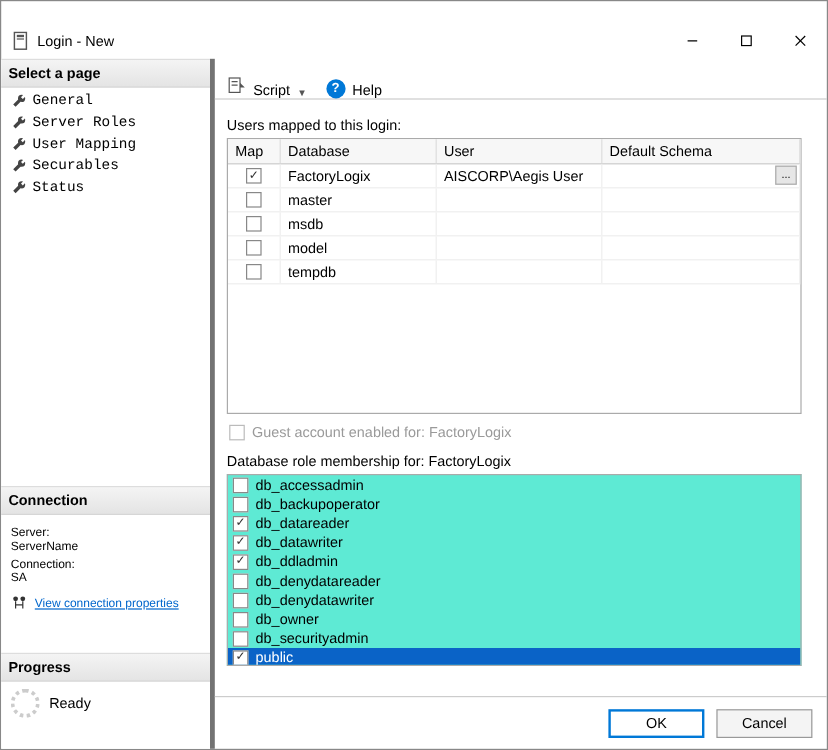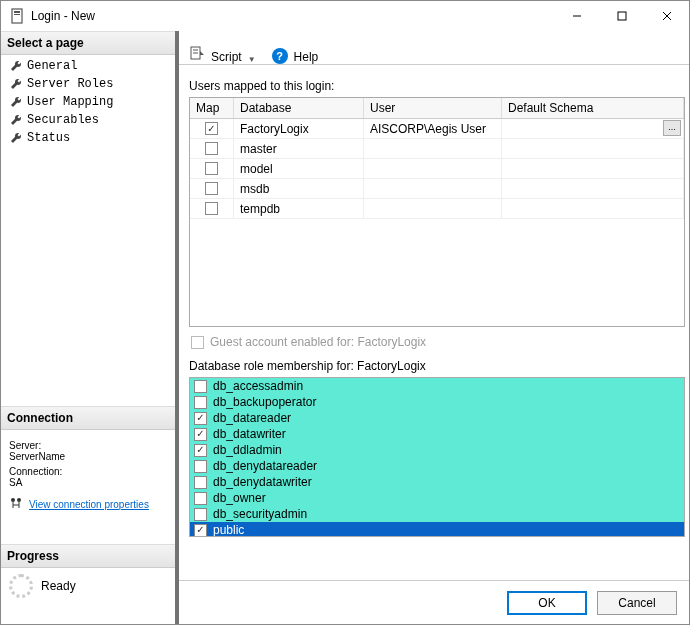--- a/index.html
+++ b/index.html
@@ -1,19 +1,19 @@
 <!DOCTYPE html>
 <html><head>
 <meta charset="utf-8">
 <style>
   * { box-sizing: border-box; }
   html, body { margin: 0; padding: 0; font-family: "Segoe UI", Tahoma, sans-serif; font-size: 12px; color: #000; background: #fff; }
   .window { width: 690px; height: 625px; border: 1px solid #888; display: flex; flex-direction: column; background: #fff; }
   
-  .titlebar { height: 30px; display: flex; align-items: center; padding: 0 0 0 8px; }
+  .titlebar { height: 30px; display: flex; align-items: center; padding: 0 0 0 8px; margin-top: 18px; }
   .titlebar .icon { width: 16px; height: 16px; margin-right: 6px; display: inline-flex; }
   .titlebar .title { flex: 0 0 auto; }
   .titlebar .spacer { flex: 1; }
   .winbtn { width: 45px; height: 30px; display: flex; align-items: center; justify-content: center; }
   .winbtn svg { width: 10px; height: 10px; }
   
   .body { flex: 1; display: flex; min-height: 0; }
   .left { width: 178px; border-right: 4px solid #737373; display: flex; flex-direction: column; background: #fff; }
   .section-header { font-weight: bold; padding: 4px 6px; background: linear-gradient(#f4f4f4, #e4e4e4); border-top: 1px solid #ddd; border-bottom: 1px solid #ccc; }
   .nav { padding: 2px 0; flex: 0 0 auto; }
@@ -24,21 +24,21 @@
   .conn .lbl { margin-top: 4px; }
   .conn .val { margin-bottom: 4px; }
   .conn-link { display: flex; align-items: center; gap: 6px; margin-top: 8px; color: #0066cc; text-decoration: underline; cursor: pointer; }
   .progress { padding: 6px 8px; display: flex; align-items: center; gap: 8px; }
   .spinner { width: 24px; height: 24px; border: 3px dotted #ccc; border-radius: 50%; flex-shrink: 0; }
   
   .right { flex: 1; display: flex; flex-direction: column; min-width: 0; }
   .toolbar { height: 34px; border-bottom: 1px solid #ccc; display: flex; align-items: flex-end; padding: 0 10px; gap: 6px; }
   .help-icon { width: 16px; height: 16px; border-radius: 50%; background: #0078d7; color: #fff; display: inline-flex; align-items: center; justify-content: center; font-weight: bold; font-size: 11px; }
   .dropdown-arrow { font-size: 8px; color: #555; }
-  .content { flex: 1; padding: 8px 4px 8px 10px; display: flex; flex-direction: column; min-height: 0; }
+  .content { flex: 1; padding: 8px 21px 8px 10px; display: flex; flex-direction: column; min-height: 0; }
   .label { margin: 6px 0 4px 0; }
   .grid-box { border: 1px solid #aaa; height: 230px; background: #fff; }
   .grid-header { display: flex; background: #f7f7f7; border-bottom: 1px solid #ccc; }
   .grid-header div { padding: 3px 6px; border-right: 1px solid #ddd; font-size: 12px; }
   .col-map { width: 44px; text-align: left; }
   .col-db { width: 130px; }
   .col-user { width: 138px; }
   .col-schema { flex: 1; }
   .grid-row { display: flex; border-bottom: 1px solid #eee; height: 20px; align-items: center; }
   .grid-row > div { padding: 0 6px; border-right: 1px solid #eee; height: 100%; display: flex; align-items: center; }
@@ -214,29 +214,29 @@
                   <span class="check"></span>
                 </div>
                 <div class="cell-db">master</div>
                 <div class="cell-user"></div>
                 <div class="cell-schema"></div>
               </div>
               <div class="grid-row">
                 <div class="cell-map">
                   <span class="check"></span>
                 </div>
-                <div class="cell-db">model</div>
+                <div class="cell-db">msdb</div>
                 <div class="cell-user"></div>
                 <div class="cell-schema"></div>
               </div>
               <div class="grid-row">
                 <div class="cell-map">
                   <span class="check"></span>
                 </div>
-                <div class="cell-db">msdb</div>
+                <div class="cell-db">model</div>
                 <div class="cell-user"></div>
                 <div class="cell-schema"></div>
               </div>
               <div class="grid-row">
                 <div class="cell-map">
                   <span class="check"></span>
                 </div>
                 <div class="cell-db">tempdb</div>
                 <div class="cell-user"></div>
                 <div class="cell-schema"></div>

